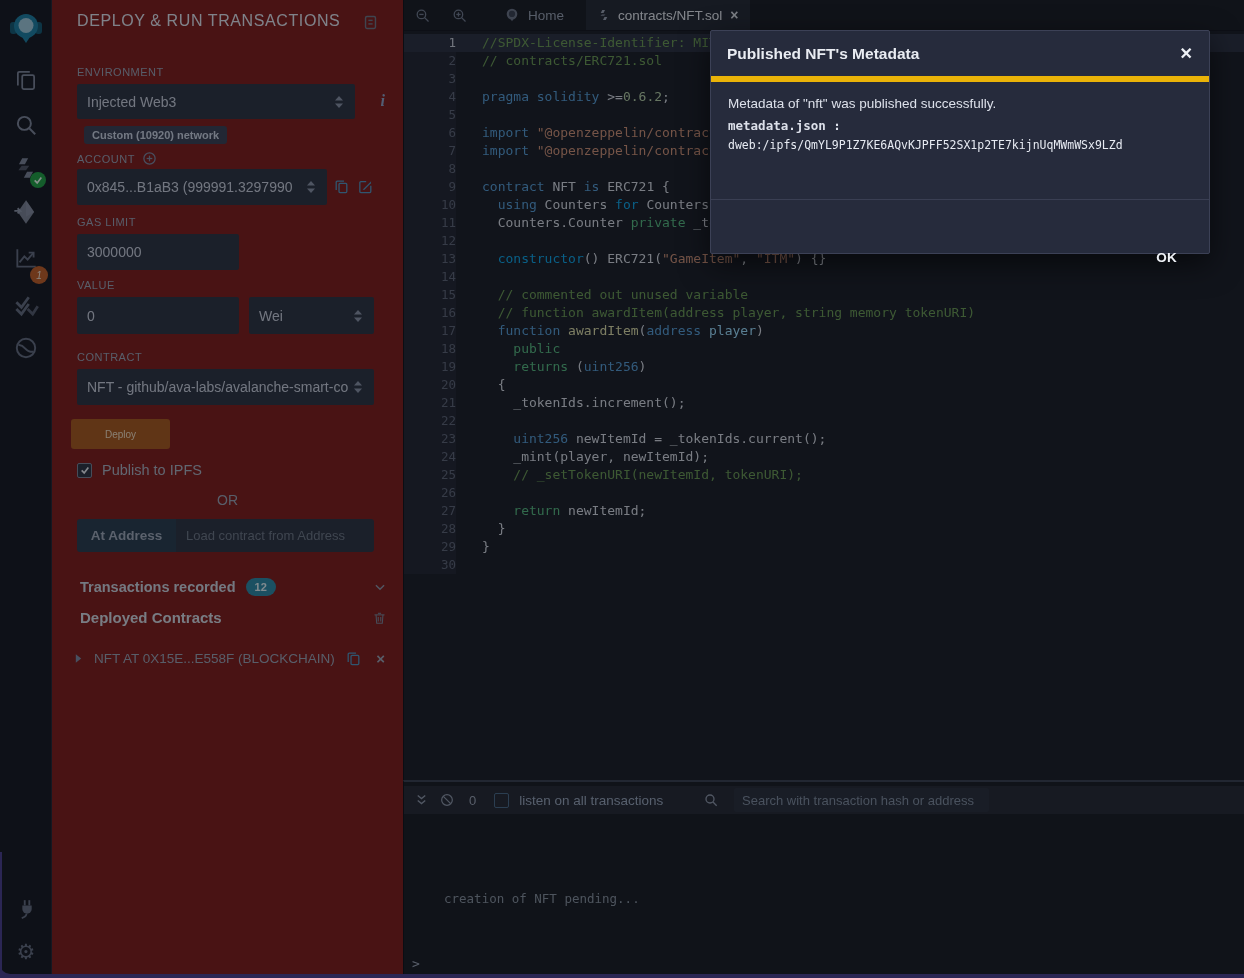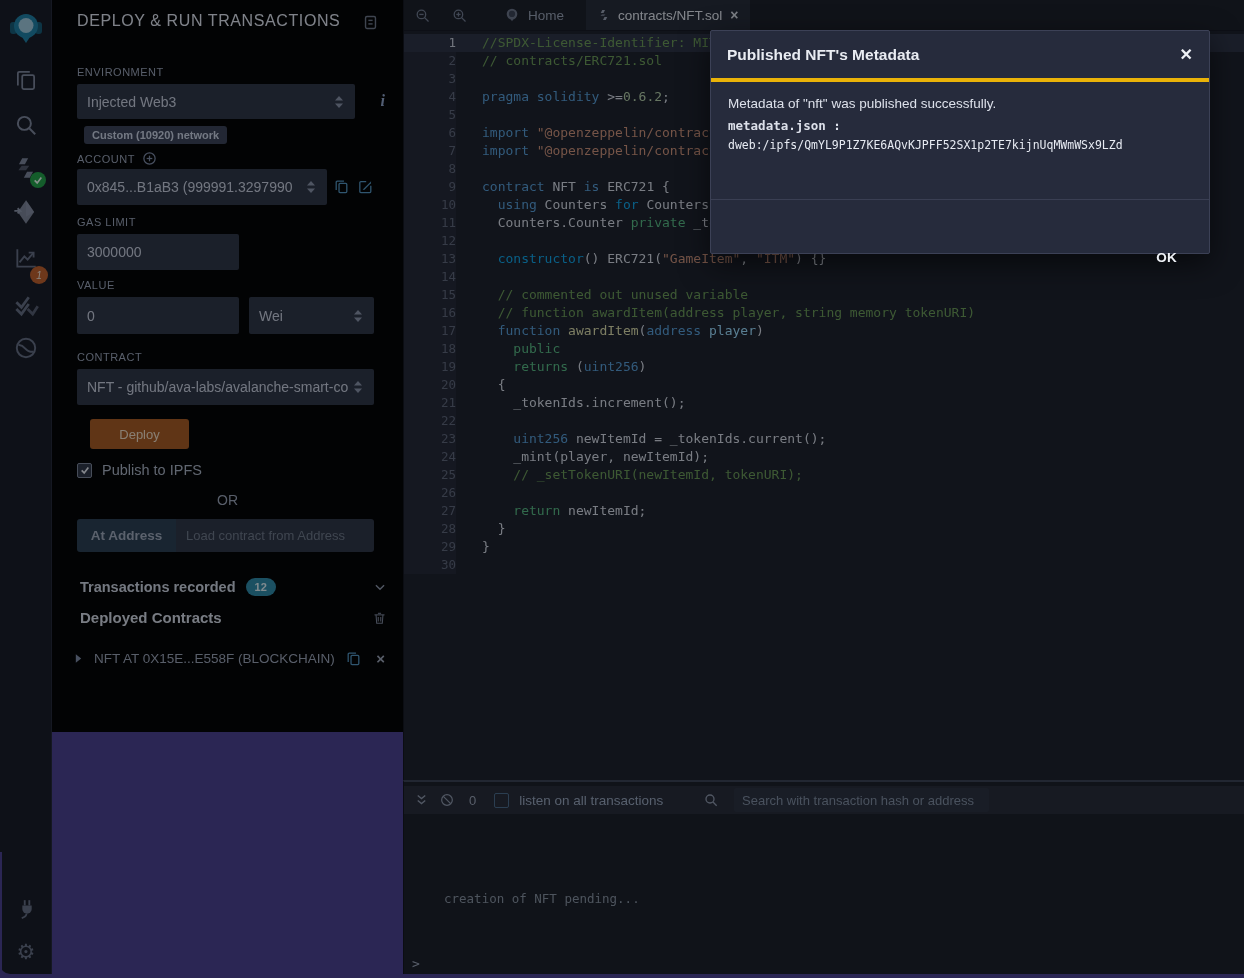--- a/index.html
+++ b/index.html
@@ -5,22 +5,22 @@
   html,body{margin:0;padding:0;width:1244px;height:978px;overflow:hidden;
     background:#4a3f8f;font-family:"Liberation Sans",sans-serif;}
   *{box-sizing:border-box;}
   .abs{position:absolute;}
   svg{display:block;}
 
   
   #app{position:absolute;inset:0;}
   #icon-bar{position:absolute;left:0;top:0;width:52px;height:974px;
     background:#171a24;border-right:1px solid #232736;border-bottom-left-radius:10px;z-index:2;}
-  #side-panel{position:absolute;left:52px;top:0;width:351px;height:732px;
-    background:#000000;z-index:1;}
+  #side-panel{position:absolute;left:52px;top:0;width:351px;height:974px;
+    background:#7f1d1d;z-index:1;}
   #editor{position:absolute;left:403px;top:0;right:0;height:780px;
     background:#1b1f2a;border-left:1px solid #10131b;}
   #terminal{position:absolute;left:403px;top:780px;right:0;height:194px;
     background:#191d27;border-left:1px solid #10131b;border-top:2px solid #3a4052;}
   #purple-edge{position:absolute;left:0;top:852px;width:2px;height:122px;background:#4a3f8f;z-index:3;}
 
   
   .ico-slot{position:absolute;left:0;width:52px;height:44px;display:flex;
     align-items:center;justify-content:center;color:#7e879c;}
   .ico-slot.dimmer{color:#646d82;}
@@ -38,23 +38,23 @@
     overflow:hidden;white-space:nowrap;}
   .sel .sel-text{flex:1;overflow:hidden;white-space:nowrap;}
   .stepper{flex:0 0 auto;color:#8a93a8;margin-left:4px;}
   input.inp{font-family:"Liberation Sans",sans-serif;}
   input.inp::placeholder{color:#6e7astatic88;}
   input.inp::placeholder{color:#6e7888;}
   .net-badge{position:absolute;left:32px;top:126px;background:#3a4156;color:#c9d1e2;
     font-size:11px;font-weight:700;padding:3px 8px;border-radius:3px;}
   .icon-btn{color:#8fa0bd;cursor:pointer;}
   .blue{color:var(--link-blue);}
-  #deploy-btn{position:absolute;left:38px;top:419px;width:99px;height:30px;
+  #deploy-btn{position:absolute;left:19px;top:419px;width:99px;height:30px;
     background:var(--accent-orange);color:var(--accent-orange-text);border:none;border-radius:3px;
-    font-size:13px;font-family:"Liberation Sans",sans-serif;}
+    font-size:10px;font-family:"Liberation Sans",sans-serif;}
   .chk{width:15px;height:15px;border:1px solid #7c8498;border-radius:2px;background:#2e3445;
     display:flex;align-items:center;justify-content:center;color:#e8ebf3;font-size:11px;}
   .or-line{position:absolute;left:0;right:0;top:492px;text-align:center;
     color:#9aa3b6;font-size:14px;}
   #ataddr-btn{position:absolute;left:25px;top:519px;width:99px;height:33px;
     background:#293d50;color:#9fa9bb;border:none;border-radius:3px 0 0 3px;
     font-size:13.5px;font-weight:700;font-family:"Liberation Sans",sans-serif;}
   #ataddr-input{left:124px;top:519px;width:198px;height:33px;border-radius:0 3px 3px 0;font-size:13px;}
   .tx-label{color:#ccd2df;font-size:14.5px;font-weight:700;}
   .pill{background:var(--badge-teal);color:#dff0f7;font-size:11px;font-weight:700;
@@ -94,21 +94,21 @@
     font-size:12.5px;color:#87919f;}
   #term-prompt{position:absolute;left:8px;top:174px;font-family:"DejaVu Sans Mono",monospace;
     font-size:13px;color:#9aa3b6;}
 
   
   #dim{position:absolute;inset:0;background:rgba(5,6,10,0.44);z-index:50;}
   #modal{position:absolute;left:710px;top:30px;width:500px;height:224px;z-index:60;
     background:#262b3c;border:1px solid #3c4156;border-radius:2px;
     box-shadow:0 10px 30px rgba(0,0,0,.55);color:#dce0ea;}
   #modal-header{height:51px;display:flex;align-items:center;padding:0 16px;
-    border-bottom:4px solid #eab308;gap:33px;}
+    border-bottom:6px solid #eab308;gap:33px;}
   #modal-title{font-size:15.5px;font-weight:700;color:#e9ecf2;flex:1;}
   #modal-close{color:#eef1f6;font-size:16px;font-weight:700;cursor:pointer;}
   #modal-body{height:117px;padding:14px 17px;}
   #modal-msg{font-size:13.5px;}
   #modal-file{font-family:"DejaVu Sans Mono",monospace;font-weight:700;font-size:12.5px;margin-top:7px;}
   #modal-hash{font-family:"DejaVu Sans Mono",monospace;font-size:11.5px;margin-top:5px;color:#e6eaf2;}
   #modal-footer{height:67px;display:flex;align-items:flex-end;justify-content:flex-end;
     border-top:1px solid #3a3f53;padding:0 26px;}
   #modal-ok{background:none;border:none;color:#eef1f6;font-size:13.5px;font-weight:700;
     font-family:"Liberation Sans",sans-serif;letter-spacing:.3px;cursor:pointer;}

